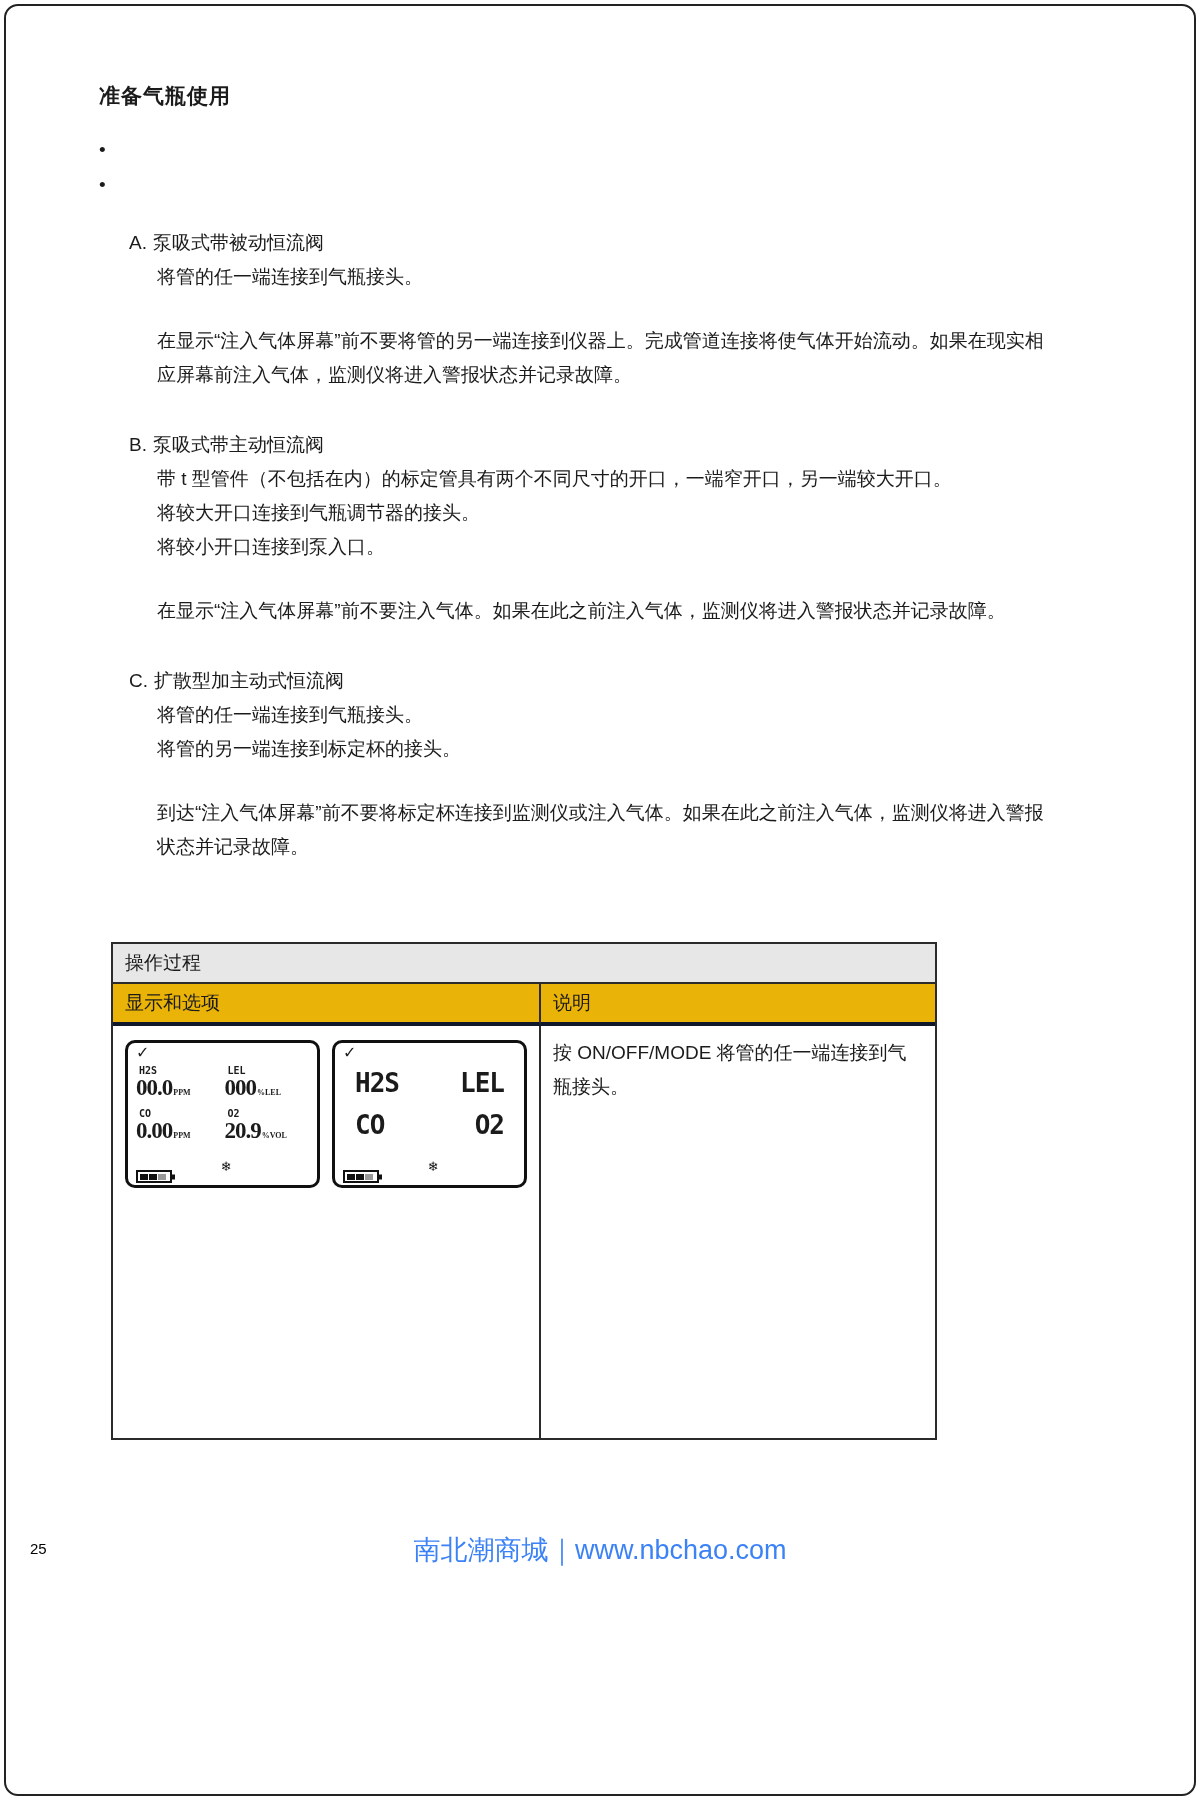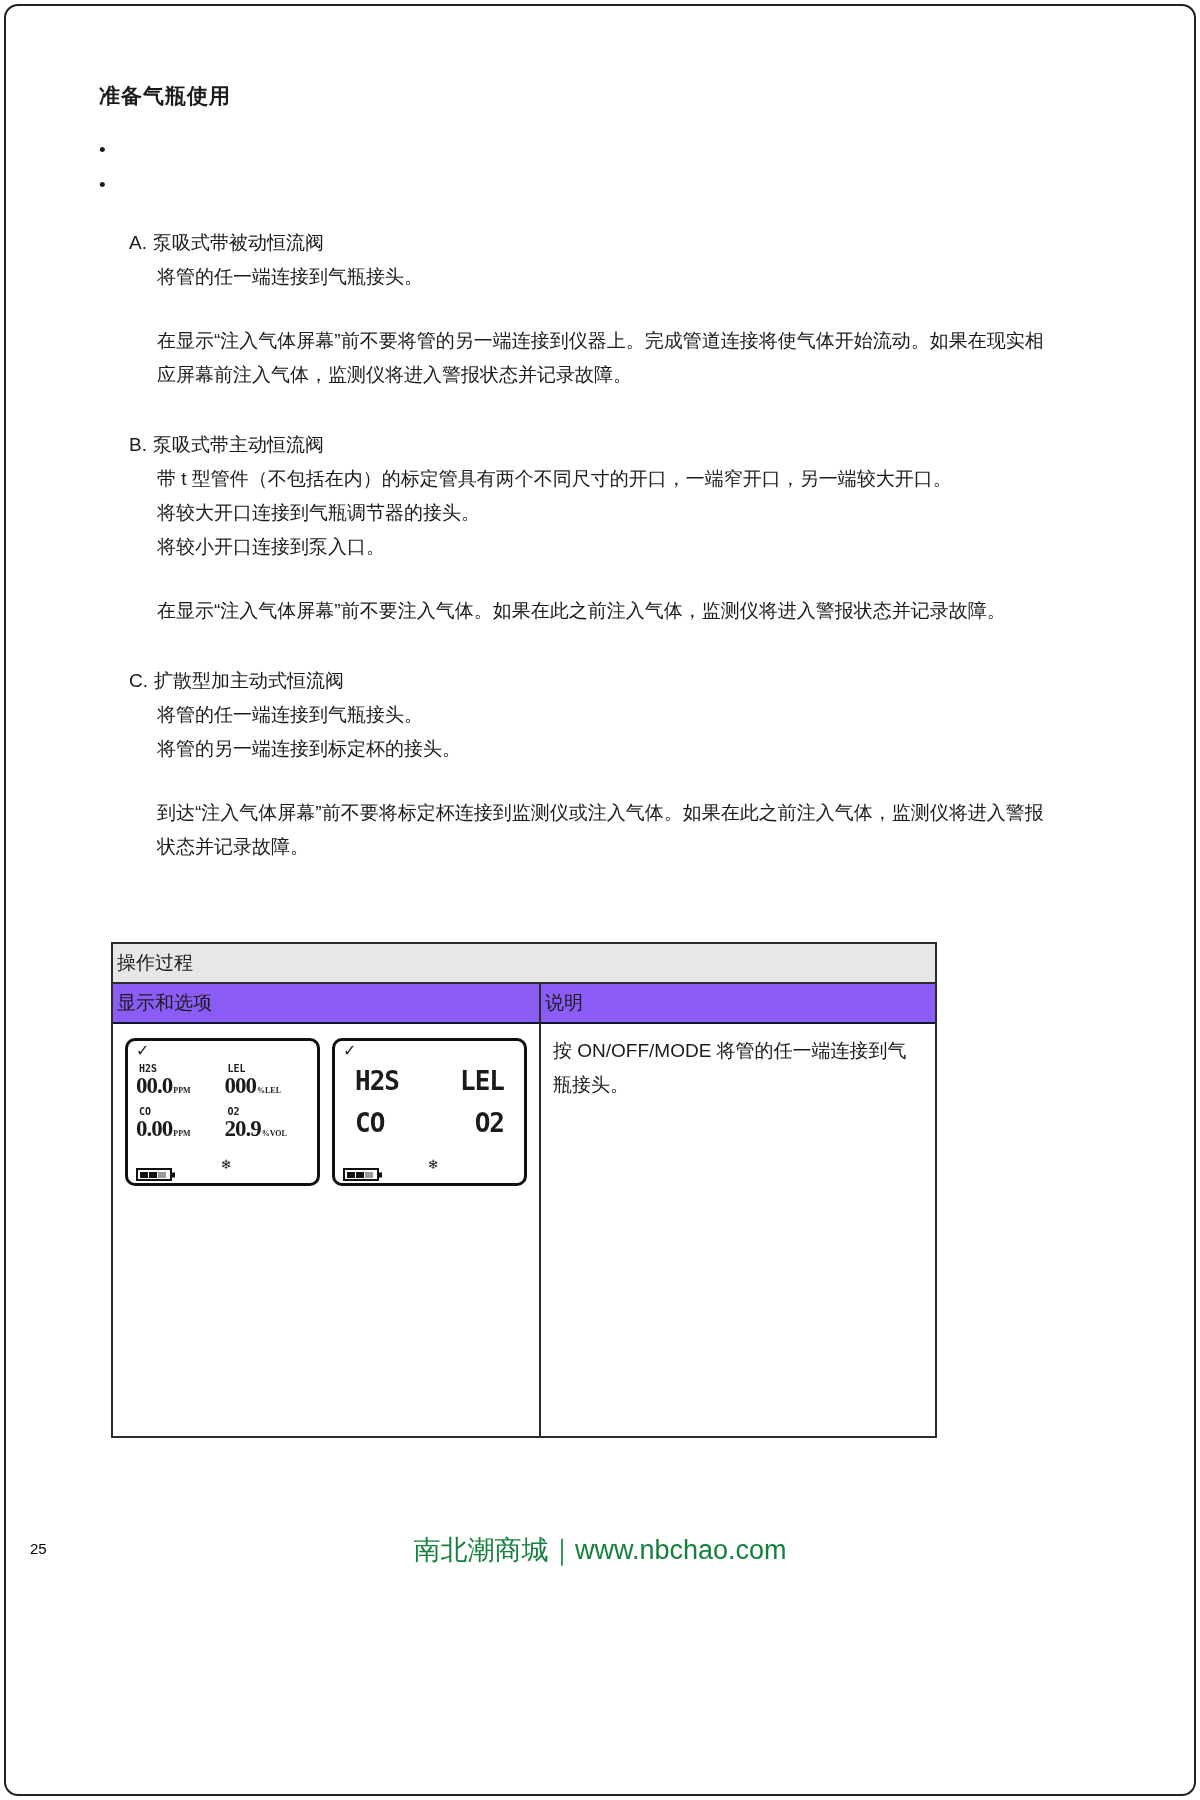--- a/index.html
+++ b/index.html
@@ -19,23 +19,23 @@
   .section{padding-left:30px;margin-bottom:36px}
   .sec-head{font-size:19px;line-height:34px}
   .sec-label{margin-right:6px}
   .sec-body{padding-left:28px}
   .sec-body p{font-size:19px;line-height:34px}
   .sec-body .note{margin-top:30px;max-width:905px}
 
   
   .op-table{margin-top:78px;margin-left:12px;width:826px;border:2px solid #2b2b2b;font-size:19px}
   .t-row{display:flex}
-  .t-cell{padding:6px 4px;line-height:26px}
+  .t-cell{padding:6px 12px;line-height:26px}
   .t-head .t-cell{background:#e7e7e7;width:100%;border-bottom:2px solid #2b2b2b}
-  .t-subhead .t-cell{background:#8b5cf6;border-bottom:2px solid #0f172a}
+  .t-subhead .t-cell{background:#eab308;border-bottom:4px solid #0f172a}
   .cell-left{width:428px;border-right:2px solid #2b2b2b}
   .cell-right{flex:1}
   .t-body{min-height:412px}
   .t-body .t-cell{padding:10px 12px;background:#fff}
   .t-body .cell-right p{font-size:19px;line-height:34px}
 
   
   .lcd-row{display:flex;gap:12px;margin:4px 0 24px}
   .lcd{width:196px;height:148px;border:3px solid #101010;border-radius:10px;position:relative;padding:5px 8px;background:#fff}
   .lcd .check{position:absolute;top:1px;left:8px;font-size:16px;font-weight:bold;line-height:18px}
@@ -51,21 +51,21 @@
   .snow{position:absolute;left:52%;transform:translateX(-50%);bottom:-1px;font-size:13px;color:#111}
 
   .lcd-text-rows{margin-top:22px;display:flex;flex-direction:column;gap:16px}
   .lcd-text-row{display:flex;justify-content:space-between;padding:0 12px;font-family:"DejaVu Sans Mono",monospace;font-weight:bold;font-size:26px;letter-spacing:-1px}
 
   .caption-title{font-weight:bold;font-size:19px;line-height:32px;margin-bottom:4px;letter-spacing:1px}
   .caption p{font-size:19px;line-height:33px}
 
   
   .footer{position:absolute;top:1532px;left:0;width:1200px;text-align:center}
-  .footer .site{font-size:27px;color:#15803d}
+  .footer .site{font-size:27px;color:#3b82f6}
   .page-num{position:absolute;left:30px;top:8px;font-size:15px;color:#000000}
 </style>
 </head>
 <body>
 
 <div class="page-frame"></div>
 
 <div class="content">
 
   <h1>准备气瓶使用</h1>

